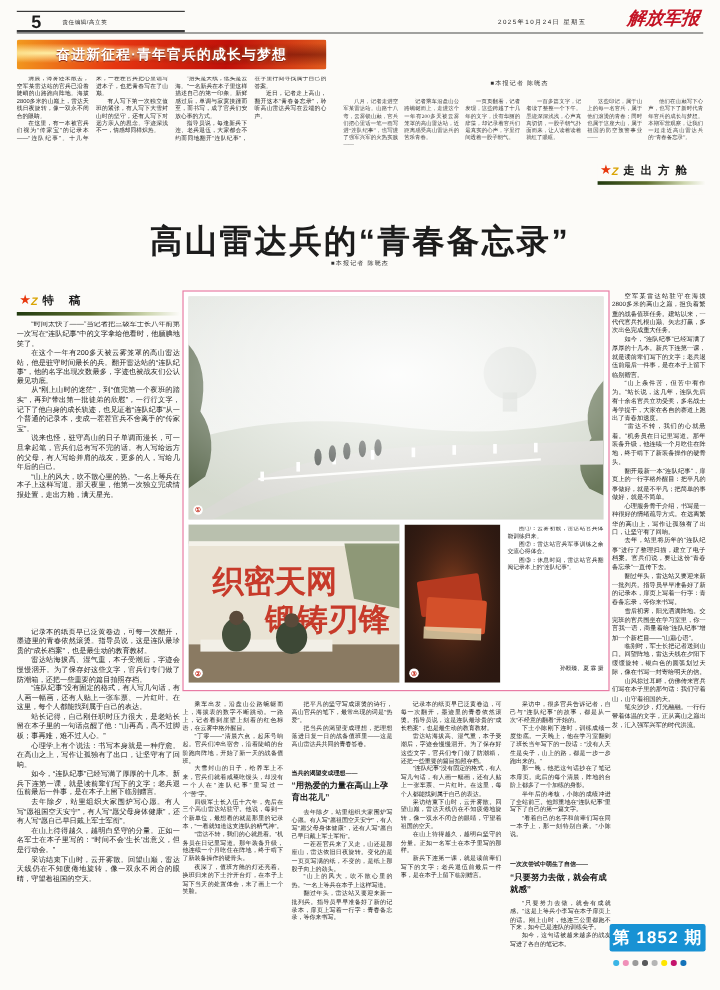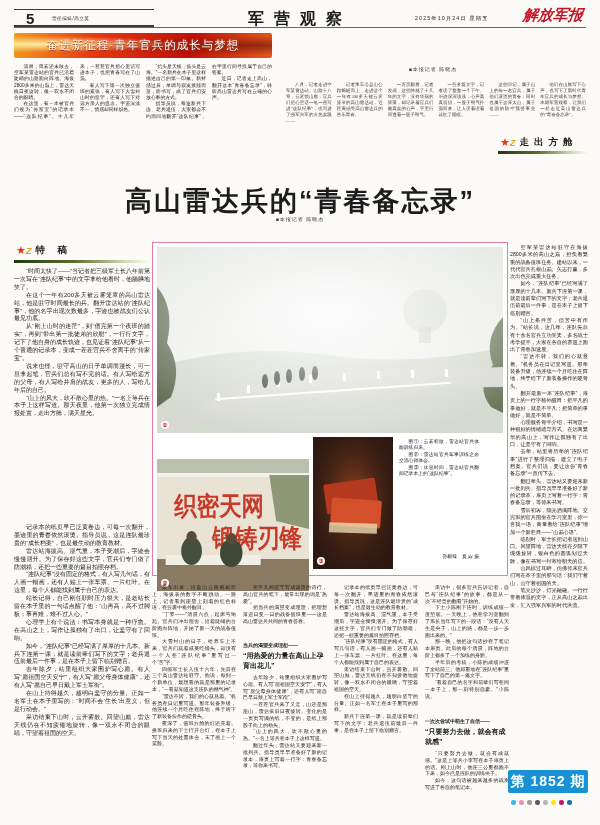--- a/index.html
+++ b/index.html
@@ -13,21 +13,21 @@
   .date{font-size:5.2px;letter-spacing:1.2px;color:#222;}
   .masthead{font-family:"Liberation Serif",serif;font-style:italic;font-weight:bold;
             font-size:15px;color:#c41425;transform:skewX(-6deg);white-space:nowrap;}
   .hrule{background:#3a3a3a;}
   
   .banner{display:flex;align-items:center;justify-content:center;border-radius:2px;
     background:
       radial-gradient(ellipse at 10% 45%, rgba(255,244,170,.95), rgba(255,210,80,0) 42%),
       radial-gradient(ellipse at 92% 50%, rgba(90,10,5,.55), rgba(90,10,5,0) 55%),
       linear-gradient(100deg,#f29a1e,#e63711 32%,#c01009 68%,#e05a1d);}
-  .banner span{color:#fff;font-weight:normal;font-size:11.5px;letter-spacing:1px;
+  .banner span{color:#fff;font-weight:bold;font-size:11.5px;letter-spacing:1px;
     text-shadow:0 1px 1px #7a0c05,0 0 3px rgba(255,230,120,.6);white-space:nowrap;}
   
   .txt{font-size:5px;line-height:6.8px;text-align:justify;overflow:hidden;color:#222;}
   .txt p{margin:0;text-indent:2em;}
   .lead{font-size:4.8px;line-height:6.2px;column-count:4;column-gap:6px;}
   .intro{font-family:"Liberation Serif",serif;color:#3c3c3c;font-size:4.5px;line-height:6px;
          column-count:6;column-gap:5px;}
   .tegao-txt{font-size:6px;line-height:7.9px;}
   .rightcol{font-size:5.2px;line-height:7.3px;}
   
@@ -65,21 +65,20 @@
   .dot{width:4.5px;height:4.5px;border-radius:50%;}
 </style>
 </head>
 <body>
 
 <div class="page">
 
   <div class="abs hrule" style="left:14px;top:9px;width:140px;height:1px;"></div>
   <div class="abs pageno" style="left:26px;top:10px;">5</div>
   <div class="abs editor" style="left:52px;top:16px;">责任编辑/高立英</div>
-  <div class="abs section-title" style="left:0;top:9px;width:600px;text-align:center;">军营观察</div>
   <div class="abs date" style="left:415px;top:15px;">2025年10月24日 星期五</div>
   <div class="abs masthead" style="left:523px;top:6px;">解放军报</div>
   <div class="abs hrule" style="left:14px;top:25px;width:140px;height:2px;"></div>
   <div class="abs" style="left:14px;top:27px;width:572px;height:1px;background:#666;"></div>
 
   <div class="abs banner" style="left:14px;top:33px;width:258px;height:25px;">
     <span>奋进新征程·青年官兵的成长与梦想</span>
   </div>
   <div class="abs txt lead" style="left:14px;top:64px;width:258px;height:107px;">
       <p>清晨，薄雾还未散去，空军某雷达站的官兵已沿着陡峭的山路跑向阵地。海拔2800多米的山巅上，雷达天线日夜旋转，像一双永不闭合的眼睛。</p>
@@ -176,21 +175,21 @@
             <ellipse cx="120" cy="131" rx="3" ry="7"></ellipse>
           <ellipse cx="132" cy="129" rx="3" ry="7"></ellipse>
             <ellipse cx="145" cy="127" rx="3" ry="7"></ellipse>
           <ellipse cx="158" cy="126" rx="3" ry="7"></ellipse>
         </g>
         <rect width="346" height="186" fill="url(#fog)"></rect>
       </svg>
       <div class="ph-num">①</div>
     </div>
     <div style="display:flex;gap:4px;margin-top:4px;">
-      <div class="ph" style="width:152px;height:132px;margin-top:22px;">
+      <div class="ph" style="width:176px;height:132px;">
         <svg viewBox="0 0 176 132" preserveAspectRatio="none">
           <rect width="176" height="132" fill="#e9e3d4"></rect>
           <rect x="0" y="0" width="176" height="16" fill="#b9c0ae"></rect>
           <rect x="0" y="14" width="176" height="4" fill="#f4f2ea"></rect>
           <path d="M130,16 L176,16 L176,70 L138,62 Z" fill="#77855f" opacity="0.8"></path>
           <text x="20" y="56" font-size="26" font-weight="bold" fill="#c42818" opacity="0.9">织密天网</text>
           <text x="64" y="88" font-size="26" font-weight="bold" fill="#c42818" opacity="0.9">锻铸刃锋</text>
           <rect x="0" y="100" width="176" height="32" fill="#8a7a62"></rect>
           <rect x="10" y="96" width="110" height="10" fill="#f2efe7"></rect>
           <ellipse cx="40" cy="92" rx="12" ry="14" fill="#45503c"></ellipse>

